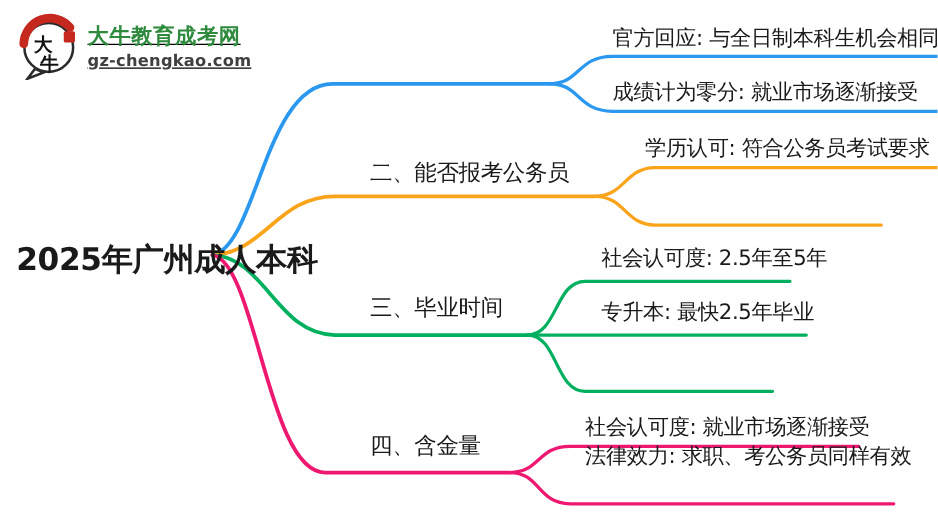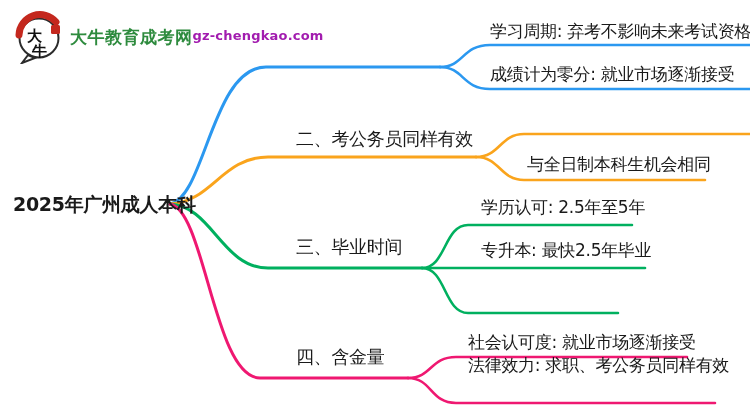--- a/index.html
+++ b/index.html
@@ -7,25 +7,25 @@
     width:750px;height:410px;overflow:hidden;background:#ffffff;
     font-family:"DejaVu Sans","Liberation Sans",sans-serif;
     position:relative;
   }
   .stage{position:absolute;left:0;top:0;width:750px;height:410px;}
   svg.map{position:absolute;left:0;top:0;}
   .node{
     position:absolute;color:#1a1a1a;white-space:nowrap;line-height:1.15;
     letter-spacing:-0.3px;
   }
-  .root{font-size:19px;font-weight:600;}
+  .root{font-size:25px;font-weight:600;}
   .branch{font-size:18px;font-weight:500;}
   .leaf{font-size:17px;font-weight:500;}
   .logo{position:absolute;left:14px;top:10px;display:flex;align-items:center;gap:6px;}
-  .logo-text{display:flex;flex-direction:row;justify-content:flex-end;}
+  .logo-text{display:flex;flex-direction:column;justify-content:flex-end;text-decoration:underline;}
   .logo-title{font-size:17px;font-weight:bold;letter-spacing:0.5px;}
   .logo-url{font-size:13px;font-weight:bold;letter-spacing:0.2px;margin-top:2px;}
 </style>
 </head>
 <body>
 
 <div class="stage">
 
   <svg class="map" width="750" height="410" viewBox="0 0 750 410">
     <g fill="none" stroke-linecap="round" stroke-linejoin="round">
@@ -53,34 +53,34 @@
     <svg width="50" height="54" viewBox="0 0 50 54">
       <circle cx="25" cy="28" r="19.5" fill="#ffffff" stroke-width="2" stroke="#2b2b2b"></circle>
       <path d="M14,45 L8,53 L21,48 Z" fill="#ffffff" stroke-width="2" stroke="#2b2b2b"></path>
       <path d="M5,25 A21,21 0 0 1 42,12" stroke-width="7" fill="none" stroke-linecap="round" stroke="#c4281e"></path>
       <rect x="37" y="15" width="9" height="9" rx="1.5" fill="#c4281e"></rect>
       <text x="13" y="31" font-size="15" font-weight="bold" fill="#111">大</text>
       <text x="18" y="46" font-size="15" font-weight="bold" fill="#111">牛</text>
     </svg>
     <div class="logo-text">
       <div class="logo-title" style="color:#2e8b3e;">大牛教育成考网</div>
-      <div class="logo-url" style="color:#a21caf;">gz-chengkao.com</div>
+      <div class="logo-url" style="color:#404040;">gz-chengkao.com</div>
     </div>
   </div>
 
   <div class="node root" style="left:13px;top:194px">2025年广州成人本科</div>
 
-  <div class="node branch" style="left:296px;top:129px">二、考公务员同样有效</div>
+  <div class="node branch" style="left:296px;top:129px">二、能否报考公务员</div>
   <div class="node branch" style="left:296px;top:237px">三、毕业时间</div>
   <div class="node branch" style="left:296px;top:347px">四、含金量</div>
 
-  <div class="node leaf" style="left:490px;top:22px">学习周期: 弃考不影响未来考试资格</div>
+  <div class="node leaf" style="left:490px;top:22px">官方回应: 与全日制本科生机会相同</div>
   <div class="node leaf" style="left:490px;top:65px">成绩计为零分: 就业市场逐渐接受</div>
 
-  <div class="node leaf" style="left:527px;top:155px">与全日制本科生机会相同</div>
+  <div class="node leaf" style="left:516px;top:110px">学历认可: 符合公务员考试要求</div>
 
-  <div class="node leaf" style="left:481px;top:198px">学历认可: 2.5年至5年</div>
+  <div class="node leaf" style="left:481px;top:198px">社会认可度: 2.5年至5年</div>
   <div class="node leaf" style="left:481px;top:241px">专升本: 最快2.5年毕业</div>
 
   <div class="node leaf" style="left:468px;top:333px">社会认可度: 就业市场逐渐接受</div>
   <div class="node leaf" style="left:468px;top:356px">法律效力: 求职、考公务员同样有效</div>
 
 </div>
 
 </body></html>

